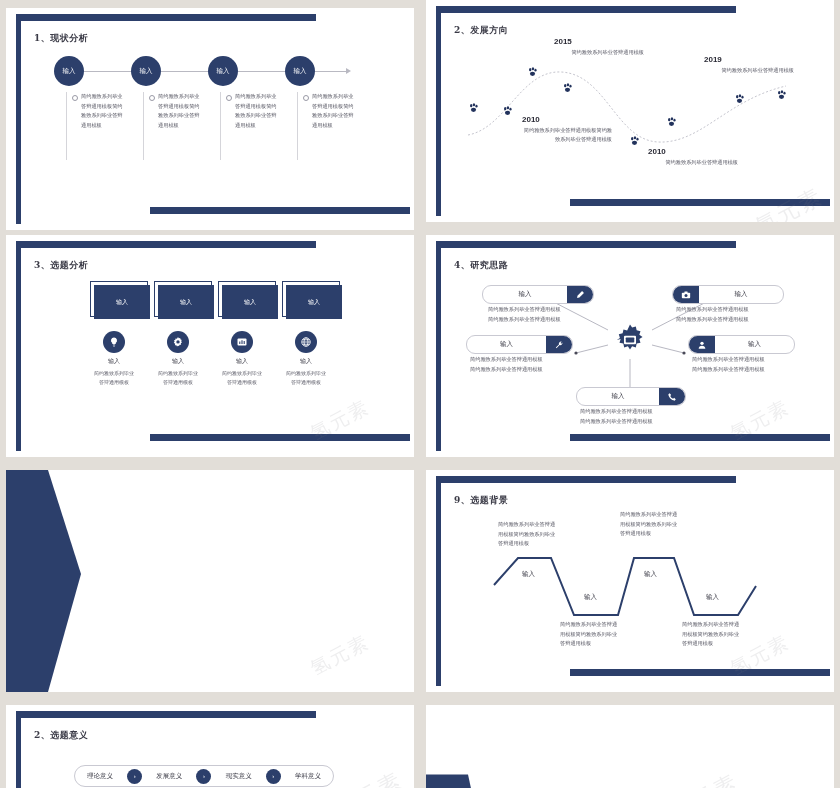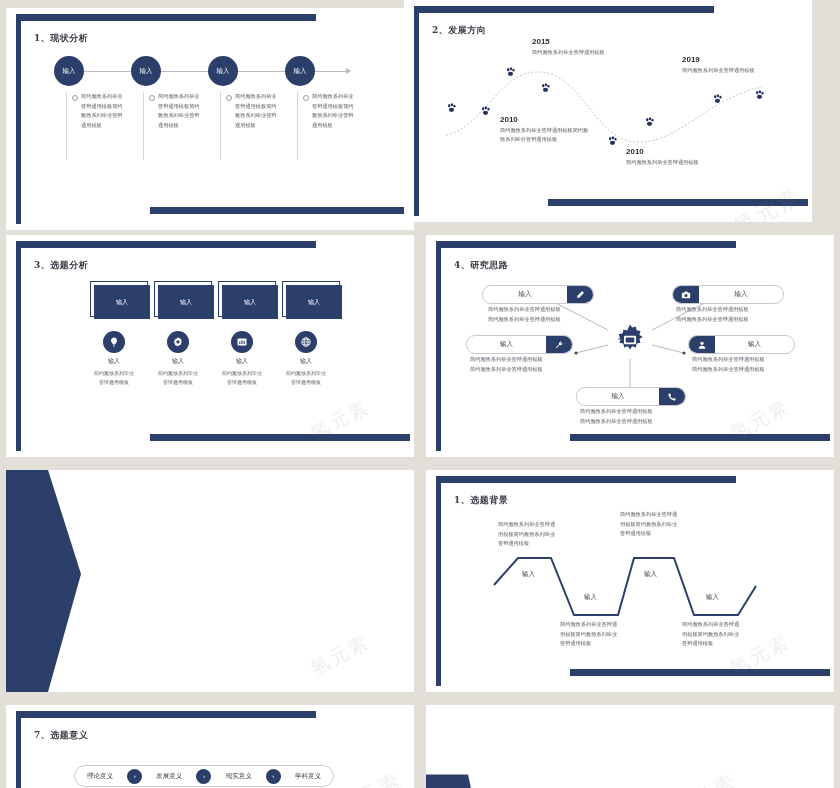--- a/index.html
+++ b/index.html
@@ -134,21 +134,21 @@
       <div class="tl-bullet"></div>
       <div class="tl-txt">简约雅致系列毕业答辩通用模板简约雅致系列毕业答辩通用模板</div>
     </div>
     <div class="tl-col" style="left:291px;">
       <div class="tl-vline"></div>
       <div class="tl-bullet"></div>
       <div class="tl-txt">简约雅致系列毕业答辩通用模板简约雅致系列毕业答辩通用模板</div>
     </div>
   </div>
 
-  <div class="slide" style="left:404px;top:0px;">
+  <div class="slide" style="left:426px;top:0px;text-align:right;">
     <div class="sheet"></div>
     <div class="fr-left"></div>
     <div class="fr-top"></div>
     <div class="fr-bottom"></div>
     <div class="title">2、发展方向</div>
 
     <svg class="curve-wrap" viewBox="0 0 408 222">
       <path d="M42,135 C80,128 95,70 135,72 C180,74 190,140 232,142 C275,144 300,100 360,86" fill="none" stroke="#c5c5ce" stroke-width="1" stroke-dasharray="2,2"></path>
     </svg>
 
@@ -402,21 +402,21 @@
       <polygon points="0,0 42,0 75,104 42,222 0,222" fill="#2c3f6b"></polygon>
     </svg>
     <div class="wm wm2">氢元素</div>
   </div>
 
   <div class="slide" style="left:426px;top:470px;">
     <div class="sheet"></div>
     <div class="fr-left"></div>
     <div class="fr-top"></div>
     <div class="fr-bottom"></div>
-    <div class="title">1、选题背景</div>
+    <div class="title">9、选题背景</div>
 
     <svg class="curve-wrap" viewBox="0 0 408 222">
       <polyline points="68,115 92,88 125,88 148,145 192,145 208,88 248,88 268,145 312,145 330,116" fill="none" stroke="#2c3f6b" stroke-width="2"></polyline>
     </svg>
 
     <div class="zz-lbl" style="left:96px;top:100px;">输入</div>
     <div class="zz-txt" style="left:72px;top:50px;">简约雅致系列毕业答辩通用模板简约雅致系列毕业答辩通用模板</div>
 
     <div class="zz-lbl" style="left:158px;top:123px;">输入</div>
     <div class="zz-txt" style="left:134px;top:150px;">简约雅致系列毕业答辩通用模板简约雅致系列毕业答辩通用模板</div>
@@ -427,21 +427,21 @@
     <div class="zz-lbl" style="left:280px;top:123px;">输入</div>
     <div class="zz-txt" style="left:256px;top:150px;">简约雅致系列毕业答辩通用模板简约雅致系列毕业答辩通用模板</div>
 
     <div class="wm wm2">氢元素</div>
   </div>
 
   <div class="slide" style="left:6px;top:705px;height:83px;">
     <div class="sheet"></div>
     <div class="fr-left" style="height:90px;"></div>
     <div class="fr-top"></div>
-    <div class="title">7、选题意义</div>
+    <div class="title">2、选题意义</div>
 
     <div class="cv-pill">
       <span class="cv-item">理论意义</span>
       <span class="cv-sep">›</span>
       <span class="cv-item">发展意义</span>
       <span class="cv-sep">›</span>
       <span class="cv-item">现实意义</span>
       <span class="cv-sep">›</span>
       <span class="cv-item">学科意义</span>
     </div>

